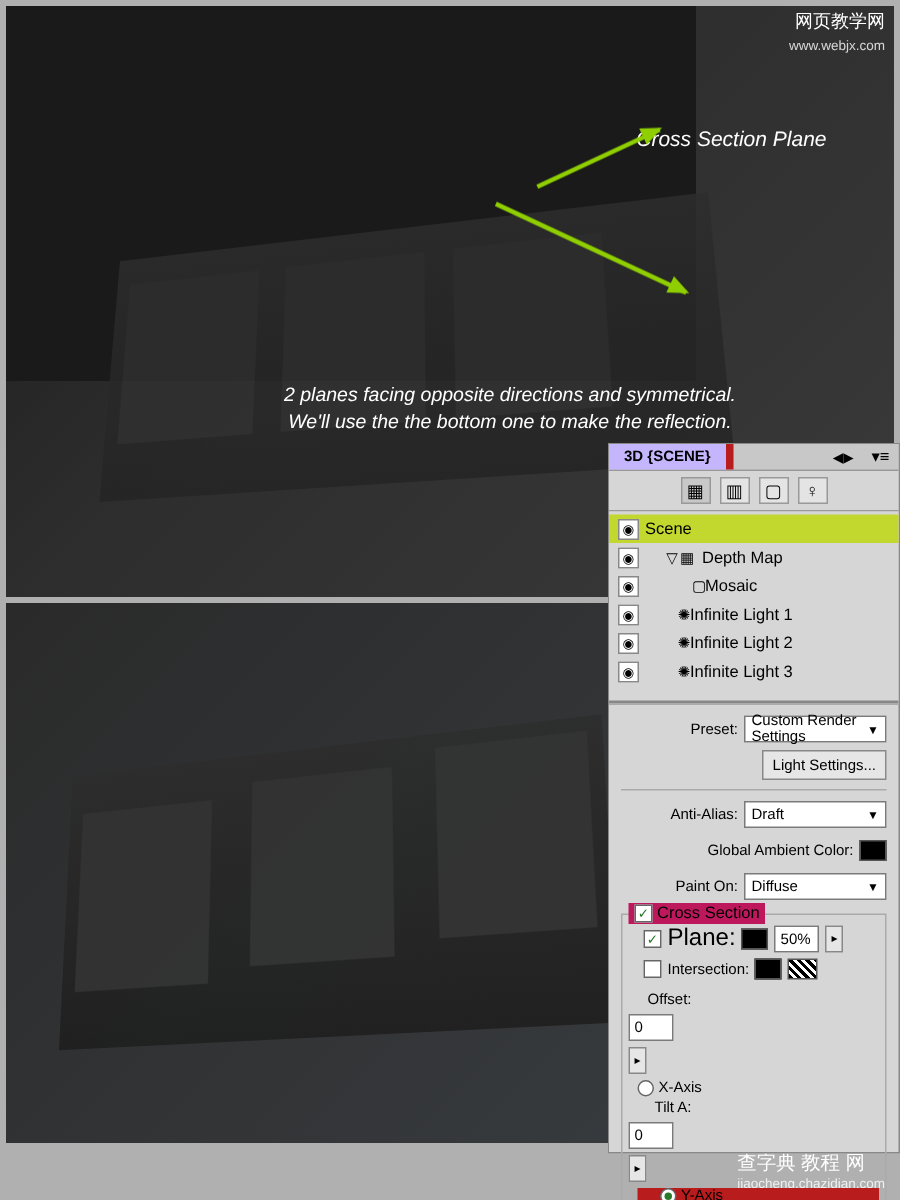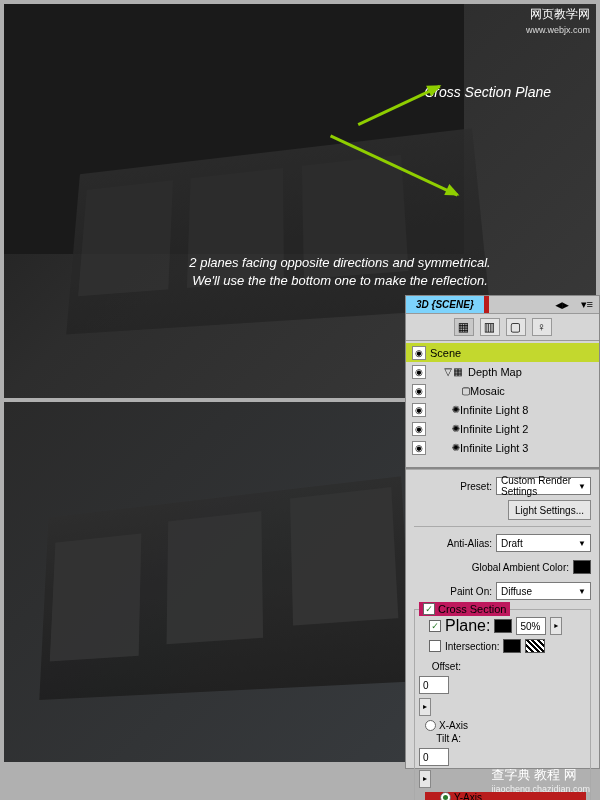--- a/index.html
+++ b/index.html
@@ -22,21 +22,21 @@
 .letters3d-b { position: absolute; left: 20px; top: 90px; width: 380px; height: 200px; background: linear-gradient(180deg, #2c2c2c 0%, #1e1e1e 100%); transform: perspective(900px) rotateX(15deg) rotateY(-18deg); opacity: 0.9; }
 .letters3d-b::before { content: ""; position: absolute; top: 30px; left: 10px; width: 100px; height: 130px; background: #323232; box-shadow: 130px -10px 0 #323232, 260px -20px 0 #323232; }
 
 .watermark-top { position: absolute; top: 6px; right: 10px; color: #fff; font-size: 12px; text-align: right; }
 .watermark-top .url { font-size: 9px; display: block; margin-top: 2px; opacity: 0.8; }
 .watermark-bottom { position: absolute; bottom: 6px; right: 10px; color: #fff; font-size: 13px; }
 .watermark-bottom .sub { font-size: 9px; opacity: 0.8; display: block; }
 
 .panel { position: absolute; right: 0; top: 295px; width: 195px; height: 474px; background: #d6d6d6; border: 1px solid #888; display: flex; flex-direction: column; font-size: 11px; }
 .panel-tabs { display: flex; align-items: center; background: #c8c8c8; border-bottom: 1px solid #999; height: 22px; }
-.tab-active { background: #7dd3fc; padding: 3px 10px; border-right: 5px solid #b91c1c; font-size: 10px; font-weight: bold; font-style: italic; }
+.tab-active { background: #c4b5fd; padding: 3px 10px; border-right: 5px solid #b91c1c; font-size: 10px; font-weight: bold; }
 .tab-arrows { margin-left: auto; padding: 0 6px; font-size: 9px; }
 .tab-menu { padding: 0 6px; font-size: 11px; }
 .toolbar { display: flex; justify-content: center; gap: 6px; padding: 4px 0; background: #d6d6d6; border-bottom: 1px solid #999; }
 .tb-btn { width: 20px; height: 18px; border: 1px solid #999; background: #e4e4e4; display: inline-flex; align-items: center; justify-content: center; font-size: 12px; }
 .tb-btn.active { background: #c8c8c8; }
 
 .tree { background: #d6d6d6; border-bottom: 2px solid #888; padding: 2px 0 10px 0; }
 .tree-row { display: flex; align-items: center; height: 19px; padding: 0 6px; gap: 4px; }
 .tree-row.selected { background: #c3d82e; }
 .eye { width: 14px; height: 14px; border: 1px solid #888; background: #fff; font-size: 9px; text-align: center; line-height: 12px; }
@@ -123,21 +123,21 @@
       <span class="tree-label">Depth Map</span>
     </div>
     <div class="tree-row">
       <span class="eye">◉</span>
       <span class="tree-icon indent2">▢</span>
       <span class="tree-label">Mosaic</span>
     </div>
     <div class="tree-row">
       <span class="eye">◉</span>
       <span class="tree-icon indent15">✺</span>
-      <span class="tree-label">Infinite Light 8</span>
+      <span class="tree-label">Infinite Light 1</span>
     </div>
     <div class="tree-row">
       <span class="eye">◉</span>
       <span class="tree-icon indent15">✺</span>
       <span class="tree-label">Infinite Light 2</span>
     </div>
     <div class="tree-row">
       <span class="eye">◉</span>
       <span class="tree-icon indent15">✺</span>
       <span class="tree-label">Infinite Light 3</span>

